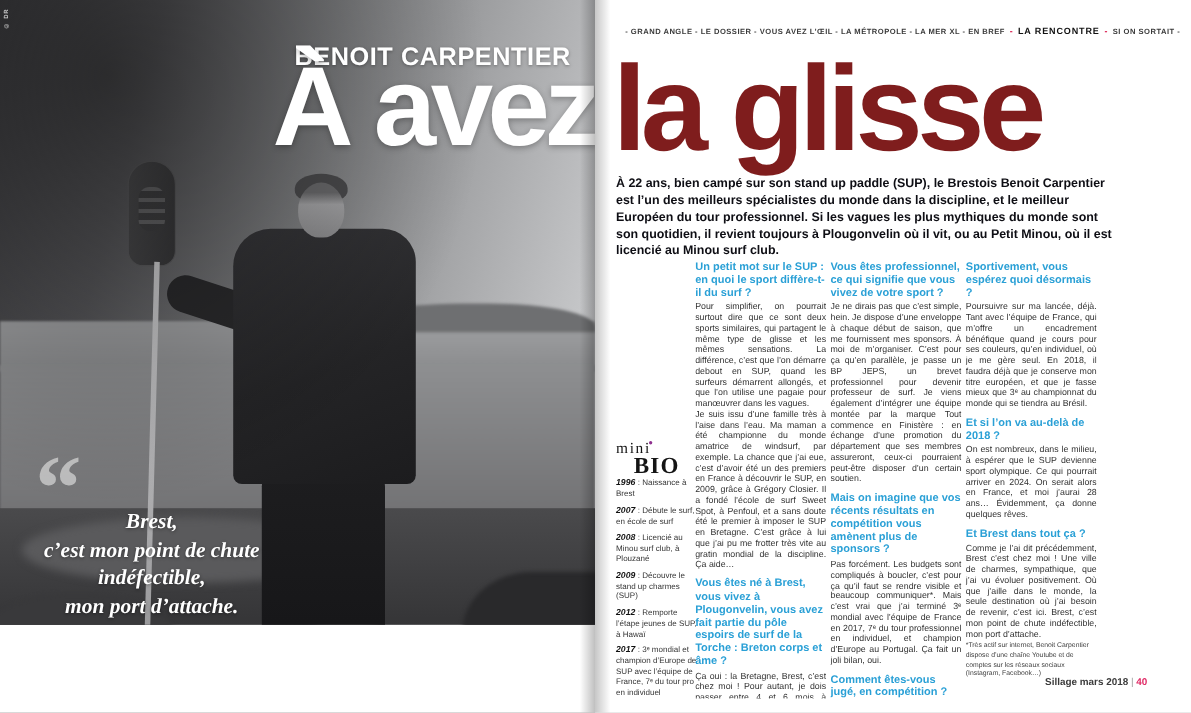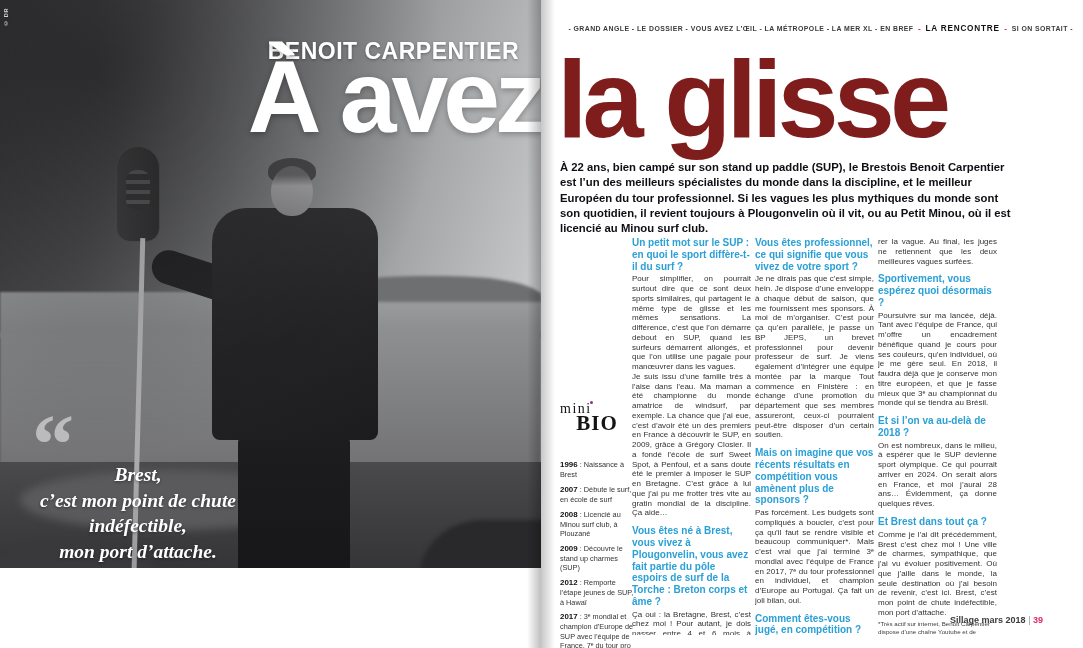--- a/index.html
+++ b/index.html
@@ -77,26 +77,26 @@
   .nav .active { color:#111; font-size:8.2px; font-weight:800; letter-spacing:.8px; }
   .nav .bullet { color:#d6093f; font-weight:900; font-size:8px; padding:0 2px; }
 
   .glisse { position:absolute; left:16px; top:44px; font-weight:bold; font-size:110px; line-height:1;
     letter-spacing:-5px; color:#7f1d1d; }
 
   .intro { position:absolute; left:19px; top:160px; width:452px; font-weight:bold; font-size:11.3px;
     line-height:1.35; color:#0e0e14; }
 
   .minibio { position:absolute; left:19px; top:402px; width:74px; }
-  .minibio-title { font-family:"Liberation Serif", serif; color:#141414; position:relative; margin-bottom:26px; }
+  .minibio-title { font-family:"Liberation Serif", serif; color:#141414; position:relative; margin-bottom:0; }
   .minibio-title .mini { display:block; font-size:14px; letter-spacing:1.5px; line-height:1; }
   .minibio-title .bio { display:block; font-size:21px; font-weight:bold; letter-spacing:1px; margin-top:-3px; line-height:1;text-align:center; }
   .minibio-dot { position:absolute; left:30px; top:-1px; width:3px; height:3px; background:#8e2f8e; border-radius:50%; }
   .bio-entry { font-size:7.3px; line-height:1.3; color:#333; margin-bottom:5px; }
-  .bio-entry .year { font-weight:bold; color:#101010; font-size:7.9px; }
+  .bio-entry .year { font-weight:bold; color:#101010; font-size:7.9px;font-style:italic; }
 
   .col { position:absolute; top:237px; width:119px; height:398px; overflow:hidden; }
   .col1 { left:91px; } .col2 { left:214px; } .col3 { left:337px; }
   .q { color:#2aa0d6; font-weight:bold; font-size:10px; line-height:1.18; margin:7px 0 2px; }
   .q:first-child { margin-top:0; }
   .a { font-size:8px; line-height:1.22; color:#323232; text-align:justify; }
   .footnote { font-size:6.2px; line-height:1.4; color:#3c3c3c; margin-top:2px; }
 
   .footer-right { position:absolute; right:40px; top:615px; font-size:9px; font-weight:bold; color:#3b3b3b; }
   .footer-right .pg { color:#e02a65; }
@@ -187,32 +187,31 @@
     <div class="col col2">
       <p class="q">Vous êtes professionnel, ce qui signifie que vous vivez de votre sport ?</p>
       <p class="a">Je ne dirais pas que c’est simple, hein. Je dispose d’une enveloppe à chaque début de saison, que me fournissent mes sponsors. À moi de m’organiser. C’est pour ça qu’en parallèle, je passe un BP JEPS, un brevet professionnel pour devenir professeur de surf. Je viens également d’intégrer une équipe montée par la marque Tout commence en Finistère : en échange d’une promotion du département que ses membres assureront, ceux-ci pourraient peut-être disposer d’un certain soutien.</p>
       <p class="q">Mais on imagine que vos récents résultats en compétition vous amènent plus de sponsors ?</p>
       <p class="a">Pas forcément. Les budgets sont compliqués à boucler, c’est pour ça qu’il faut se rendre visible et beaucoup communiquer*. Mais c’est vrai que j’ai terminé 3ᵉ mondial avec l’équipe de France en 2017, 7ᵉ du tour professionnel en individuel, et champion d’Europe au Portugal. Ça fait un joli bilan, oui.</p>
       <p class="q">Comment êtes-vous jugé, en compétition ?</p>
       <p class="a">On court par série de trois ou quatre, et nous disposons de 20 à 30 minutes pour prendre des vagues. C’est là qu’il ne faut pas se rater. Il ne suffit pas d’être un bon rider, il faut aussi être bon tacticien, repé-</p>
     </div>
 
     <div class="col col3">
-      <p class="a">rer la vague. Au final, les juges ne retiennent que les deux meilleures vagues surfées.</p>
       <p class="q">Sportivement, vous espérez quoi désormais ?</p>
       <p class="a">Poursuivre sur ma lancée, déjà. Tant avec l’équipe de France, qui m’offre un encadrement bénéfique quand je cours pour ses couleurs, qu’en individuel, où je me gère seul. En 2018, il faudra déjà que je conserve mon titre européen, et que je fasse mieux que 3ᵉ au championnat du monde qui se tiendra au Brésil.</p>
       <p class="q">Et si l’on va au-delà de 2018 ?</p>
       <p class="a">On est nombreux, dans le milieu, à espérer que le SUP devienne sport olympique. Ce qui pourrait arriver en 2024. On serait alors en France, et moi j’aurai 28 ans… Évidemment, ça donne quelques rêves.</p>
       <p class="q">Et Brest dans tout ça ?</p>
       <p class="a">Comme je l’ai dit précédemment, Brest c’est chez moi ! Une ville de charmes, sympathique, que j’ai vu évoluer positivement. Où que j’aille dans le monde, la seule destination où j’ai besoin de revenir, c’est ici. Brest, c’est mon point de chute indéfectible, mon port d’attache.</p>
       <p class="footnote">*Très actif sur internet, Benoit Carpentier dispose d’une chaîne Youtube et de comptes sur les réseaux sociaux (Instagram, Facebook…)</p>
 
     </div>
 
     <div class="footer-right">
       <span>Sillage mars 2018</span>
       <span class="sep">|</span>
-      <span class="pg">39</span>
+      <span class="pg">40</span>
     </div>
   </div>
 
   <div class="fold-dark"></div>
 </div>
 
 </body></html>

